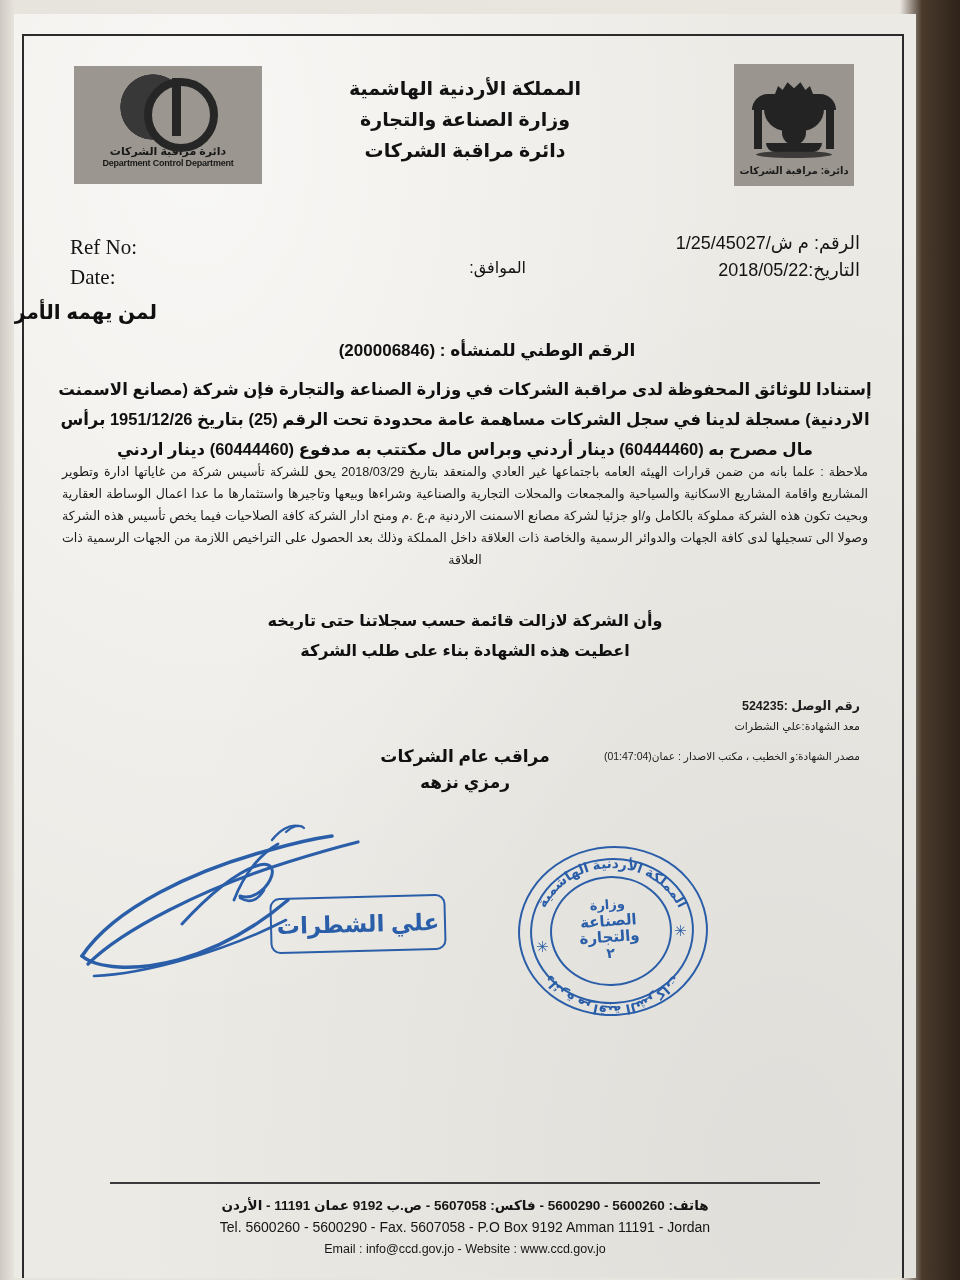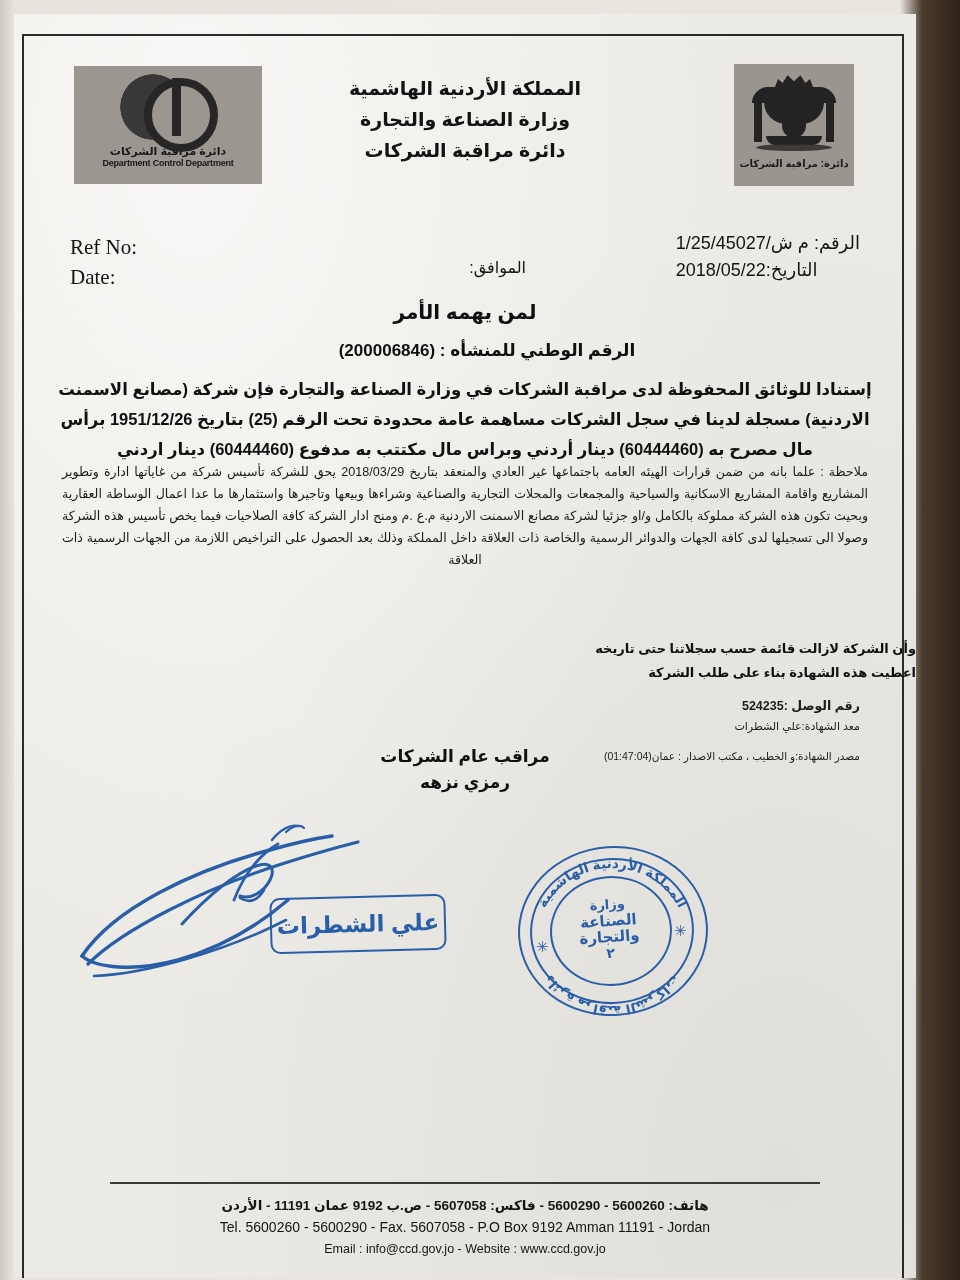--- a/index.html
+++ b/index.html
@@ -50,21 +50,21 @@
   }
   .logo-left .disc .bar{
     position:absolute;left:56px;top:8px;width:9px;height:58px;background:#2a2a2a;
   }
   .logo-left .ar{font-size:11px;color:#1d1d1d;font-weight:bold;letter-spacing:-.4px;margin-top:1px;}
   .logo-left .en{font-size:9px;color:#1d1d1d;font-weight:bold;letter-spacing:-.2px;}
 
   .logo-right{
     position:absolute;right:62px;top:-2px;width:120px;height:122px;
     background:#9a958f;display:flex;flex-direction:column;
-    align-items:center;justify-content:flex-end;padding-bottom:17px;box-sizing:border-box;
+    align-items:center;justify-content:flex-end;padding-bottom:10px;box-sizing:border-box;
   }
   .crest{position:relative;width:104px;height:86px;}
   .crest .crown{
     position:absolute;left:33px;top:2px;width:38px;height:13px;background:#232323;
     clip-path:polygon(0% 100%,8% 38%,20% 70%,33% 10%,50% 55%,67% 10%,80% 70%,92% 38%,100% 100%);
   }
   .crest .canopy{
     position:absolute;left:10px;top:15px;width:84px;height:16px;background:#232323;
     border-radius:40px 40px 0 0;
   }
@@ -91,44 +91,44 @@
   .org{
     position:absolute;left:0;right:0;top:8px;text-align:center;
     color:#121212;font-weight:bold;line-height:1.62;
   }
   .org div{font-size:19px;}
 
   
   .refblock{position:absolute;top:218px;left:0;right:0;height:66px;color:#141414;}
   .ref-en{position:absolute;left:56px;top:0;direction:ltr;text-align:left;
     font-family:"Liberation Serif","DejaVu Serif",serif;font-size:21px;line-height:1.45;}
-  .ref-ar{position:absolute;right:56px;top:-2px;text-align:left;font-size:18px;line-height:1.5;font-weight:500;}
+  .ref-ar{position:absolute;right:56px;top:-2px;text-align:right;font-size:18px;line-height:1.5;font-weight:500;}
   .muwafiq{position:absolute;right:390px;top:26px;font-size:16px;}
 
   
   .to-whom{
-    position:absolute;top:286px;left:0;right:0;text-align:center;
+    position:absolute;top:286px;left:0;right:0;text-align:left;
     font-size:20px;font-weight:bold;color:#101010;letter-spacing:1px;
   }
   .national-no{
     position:absolute;top:326px;left:0;right:0;text-align:center;
     font-size:17px;font-weight:bold;color:#101010;padding-left:44px;
   }
   .para-main{
     position:absolute;top:360px;left:44px;right:44px;
     text-align:center;font-size:16.5px;font-weight:bold;color:#101010;line-height:1.82;
   }
   .note{
     position:absolute;top:448px;left:48px;right:48px;
     text-align:justify;text-align-last:center;
     font-size:12.6px;color:#1a1a1a;line-height:1.74;
   }
   .statements{
-    position:absolute;top:623px;left:0;right:0;text-align:right;
-    font-size:13px;font-weight:bold;color:#101010;line-height:1.85;
+    position:absolute;top:592px;left:0;right:0;text-align:center;
+    font-size:16px;font-weight:bold;color:#101010;line-height:1.85;
   }
 
   
   .meta{position:absolute;top:684px;right:56px;text-align:right;color:#1c1c1c;}
   .meta .m1{font-size:12.5px;font-weight:bold;}
   .meta .m2{font-size:11px;margin-top:7px;}
   .meta .m3{font-size:10.5px;margin-top:17px;}
 
   
   .sign-title{

